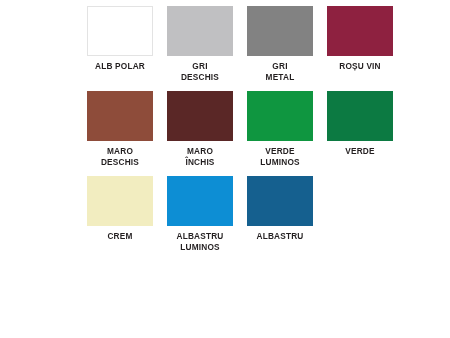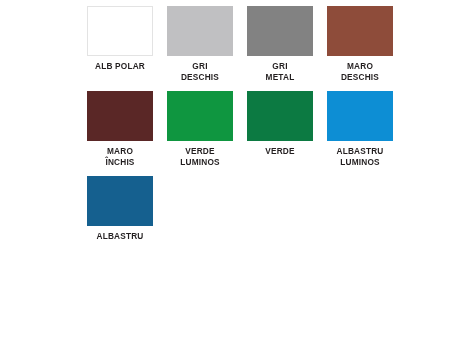--- a/index.html
+++ b/index.html
@@ -73,39 +73,47 @@
         <div class="swatch-chip" style="background-color: rgb(192, 192, 194);"></div>
         <div class="swatch-label">GRI
 DESCHIS</div>
       </div>
       <div class="swatch-cell">
         <div class="swatch-chip" style="background-color: rgb(130, 130, 130);"></div>
         <div class="swatch-label">GRI
 METAL</div>
       </div>
       <div class="swatch-cell">
+        <div class="swatch-chip" style="background-color: rgb(142, 33, 64);"></div>
+        <div class="swatch-label">ROȘU VIN</div>
+      </div>
+      <div class="swatch-cell">
         <div class="swatch-chip" style="background-color: rgb(142, 76, 58);"></div>
         <div class="swatch-label">MARO
 DESCHIS</div>
       </div>
       <div class="swatch-cell">
         <div class="swatch-chip" style="background-color: rgb(90, 39, 38);"></div>
         <div class="swatch-label">MARO
 ÎNCHIS</div>
       </div>
       <div class="swatch-cell">
         <div class="swatch-chip" style="background-color: rgb(15, 150, 64);"></div>
         <div class="swatch-label">VERDE
 LUMINOS</div>
       </div>
       <div class="swatch-cell">
         <div class="swatch-chip" style="background-color: rgb(12, 122, 66);"></div>
         <div class="swatch-label">VERDE</div>
       </div>
       <div class="swatch-cell">
+        <div class="swatch-chip" style="background-color: rgb(242, 237, 192);"></div>
+        <div class="swatch-label">CREM</div>
+      </div>
+      <div class="swatch-cell">
         <div class="swatch-chip" style="background-color: rgb(13, 142, 212);"></div>
         <div class="swatch-label">ALBASTRU
 LUMINOS</div>
       </div>
       <div class="swatch-cell">
         <div class="swatch-chip" style="background-color: rgb(21, 96, 143);"></div>
         <div class="swatch-label">ALBASTRU</div>
       </div>
     </div>
 </div>

